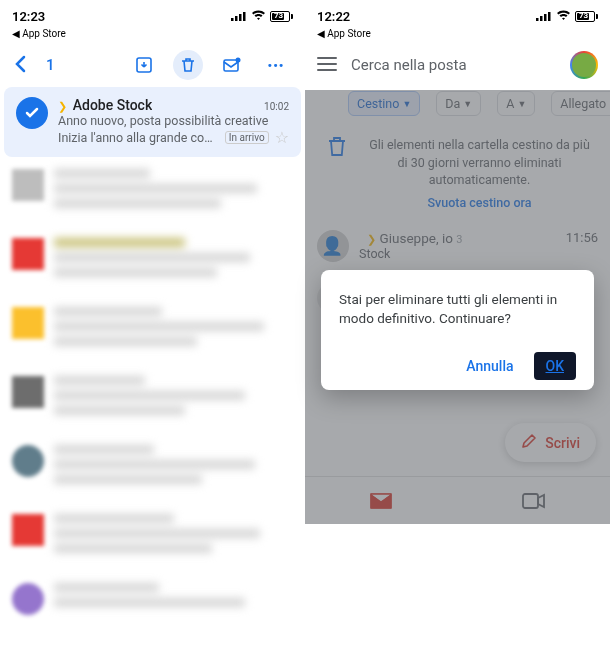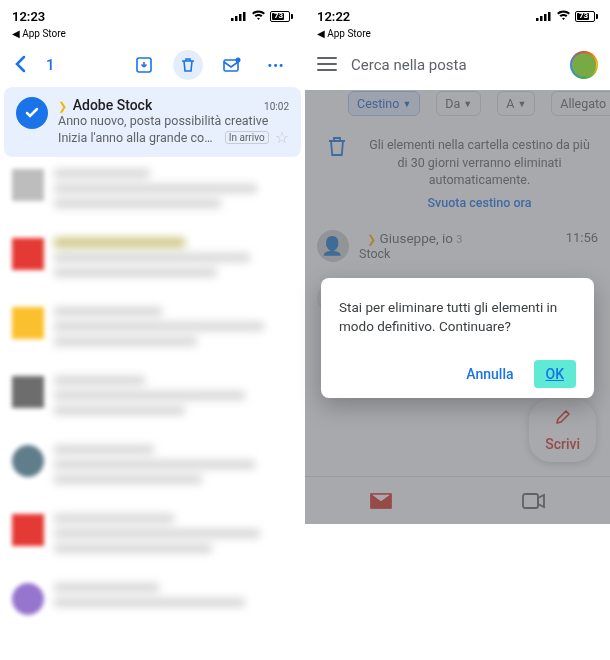--- a/index.html
+++ b/index.html
@@ -94,36 +94,36 @@
   .th-top { display:flex; justify-content:space-between;margin-left:8px; }
   .th-from { font-size: 13.5px; color: #5f6368; }
   .th-from .arrow { color:#f5b400; font-size:11px; }
   .th-time { font-size: 13px; color:#5f6368; }
   .th-sub { font-size: 12.5px; color:#5f6368; }
   .th-snip { font-size: 12.5px; color:#5f6368; white-space:nowrap; overflow:hidden; text-overflow:ellipsis; }
 
   
   .dim { position:absolute; top:90px; left:0; right:0; bottom:0; background:rgba(95,99,104,0.55); }
   .dialog {
-    position:absolute; left:16px; right:16px; top:278px;
+    position:absolute; left:16px; right:16px; top:270px;
     background:#fff; border-radius:8px; padding: 20px 18px 10px;
     box-shadow: 0 8px 24px rgba(0,0,0,.25);
   }
   .dialog-msg { font-size: 13.5px; color:#3c4043; line-height:1.4; }
   .dialog-actions { display:flex; justify-content:flex-end; gap: 8px; margin-top: 24px; }
   .dlg-btn { color:#1a73e8; font-size: 14px; font-weight: 500; padding: 6px 12px; border-radius:4px; }
-  .dlg-btn.primary { background:#5eead4;text-decoration:underline; }
+  .dlg-btn.primary { background:#0f172a;text-decoration:underline; }
 
   
   .compose-fab {
     position:absolute; right:14px; bottom:62px;
     background:#fff; border-radius:22px; padding: 10px 16px;
     box-shadow: 0 2px 8px rgba(0,0,0,.2);
     display:flex; align-items:center; gap:8px;
-    color:#d93025; font-weight:500; font-size:14px;flex-direction:column;
+    color:#d93025; font-weight:500; font-size:14px;
   }
   .bottom-nav {
     position:absolute; left:0; right:0; bottom:0; height:48px;
     display:flex; background:#fff; border-top:1px solid #e0e0e0;
   }
   .nav-half { flex:1; display:flex; align-items:center; justify-content:center; }
 </style>
 </head>
 <body>
 

